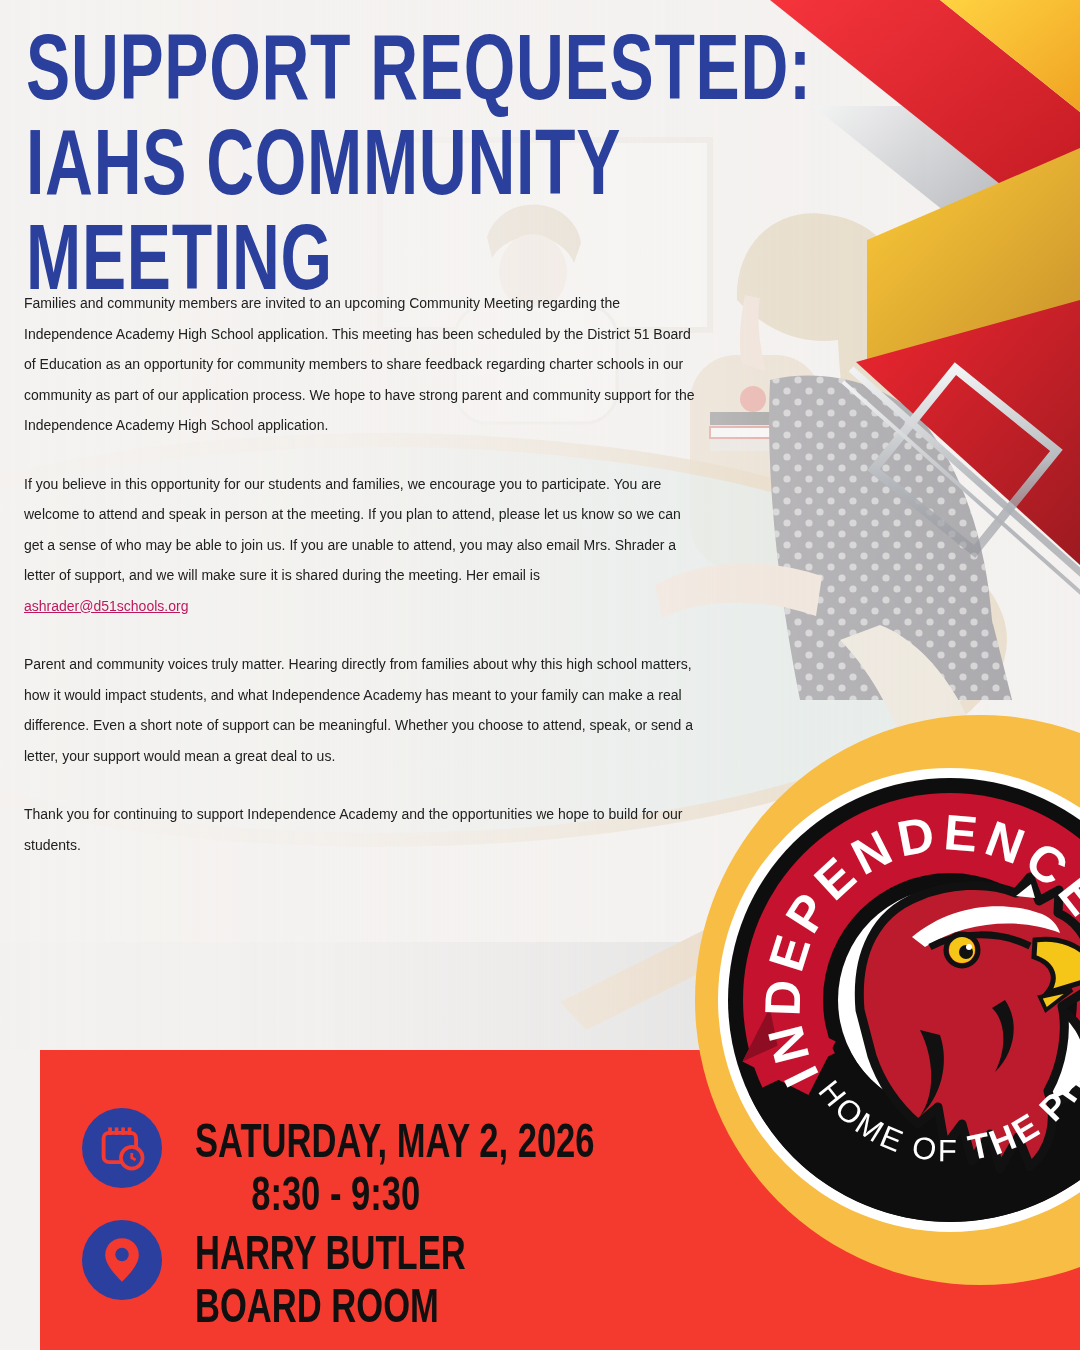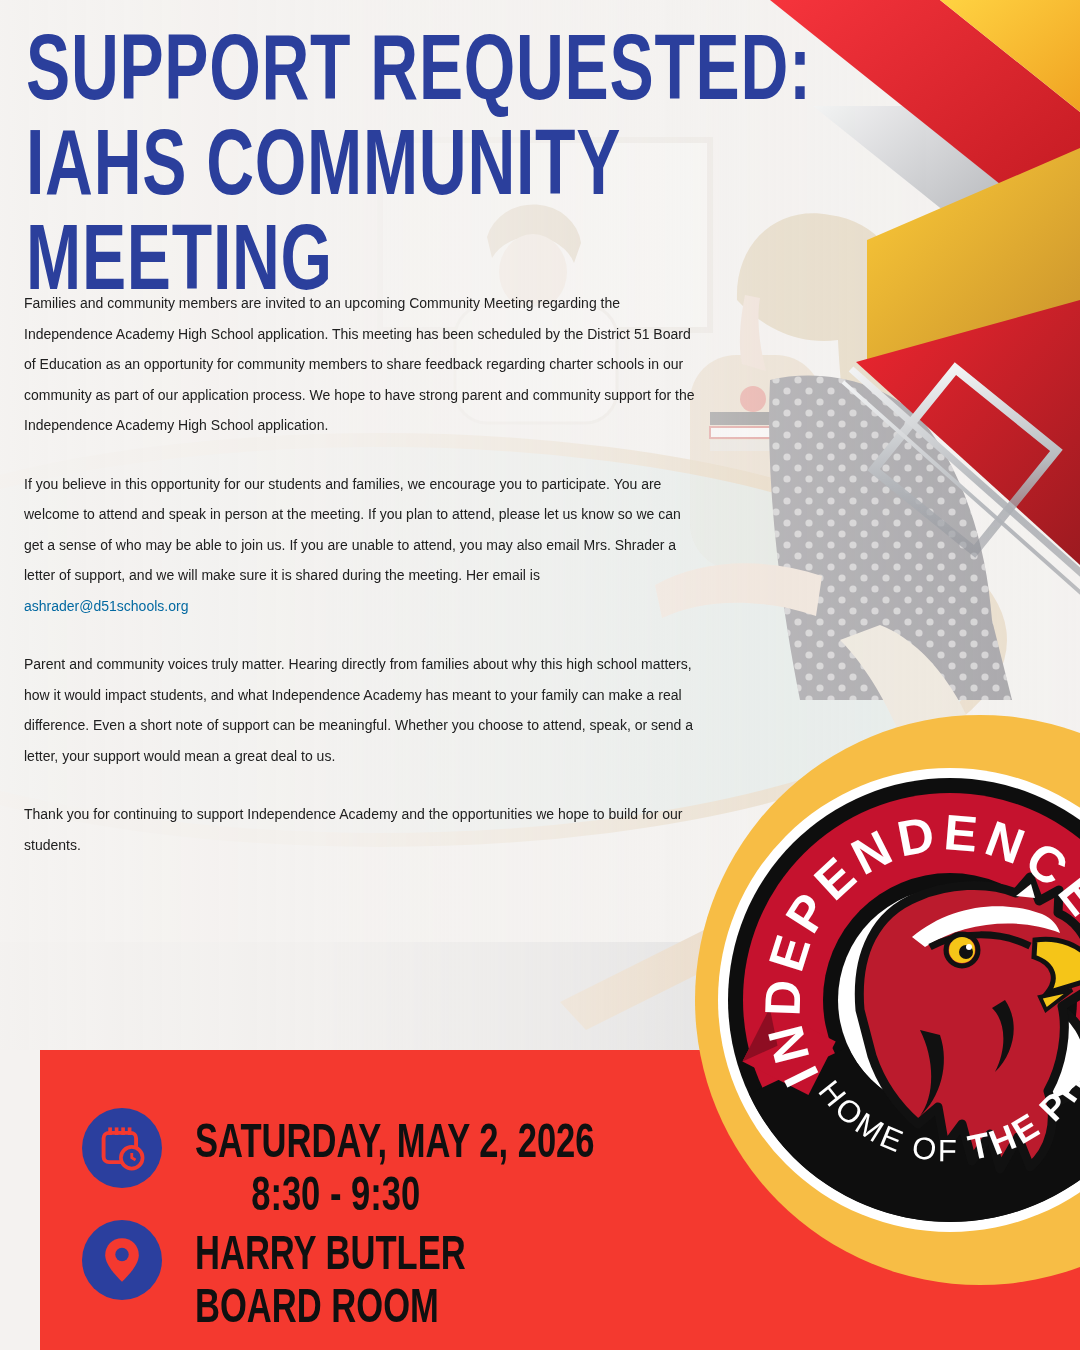--- a/index.html
+++ b/index.html
@@ -15,21 +15,21 @@
   
   .title{position:absolute;left:26px;top:20px;width:1010px;margin:0;
     font-weight:800;font-size:92px;line-height:95px;color:#2B3F9C;
     transform:scaleX(.72);transform-origin:0 0;letter-spacing:1px;}
   .title span{display:block;white-space:nowrap;}
 
   
   .copy{position:absolute;left:24px;top:288px;width:676px;color:#202020;
     font-size:14px;line-height:30.5px;}
   .copy p{margin:0 0 28px 0;}
-  .email-link{color:#0369a1;cursor:pointer;}
+  .email-link{color:#be185d;text-decoration:underline;cursor:pointer;}
 
   
   .footer-red{position:absolute;left:0;top:1050px;width:1080px;height:300px;background:#F4392F;margin-left:40px;}
   .icon-circle{position:absolute;width:80px;height:80px;border-radius:50%;background:#2B3F9E;
     display:flex;align-items:center;justify-content:center;}
   .ic1{left:42px;top:58px;}
   .ic2{left:42px;top:170px;}
   .evt-text{position:absolute;color:#101010;font-weight:800;font-size:48px;line-height:53px;
     transform:scaleX(.72);transform-origin:0 0;white-space:nowrap;}
   .evt-date{left:155px;top:64px;}

